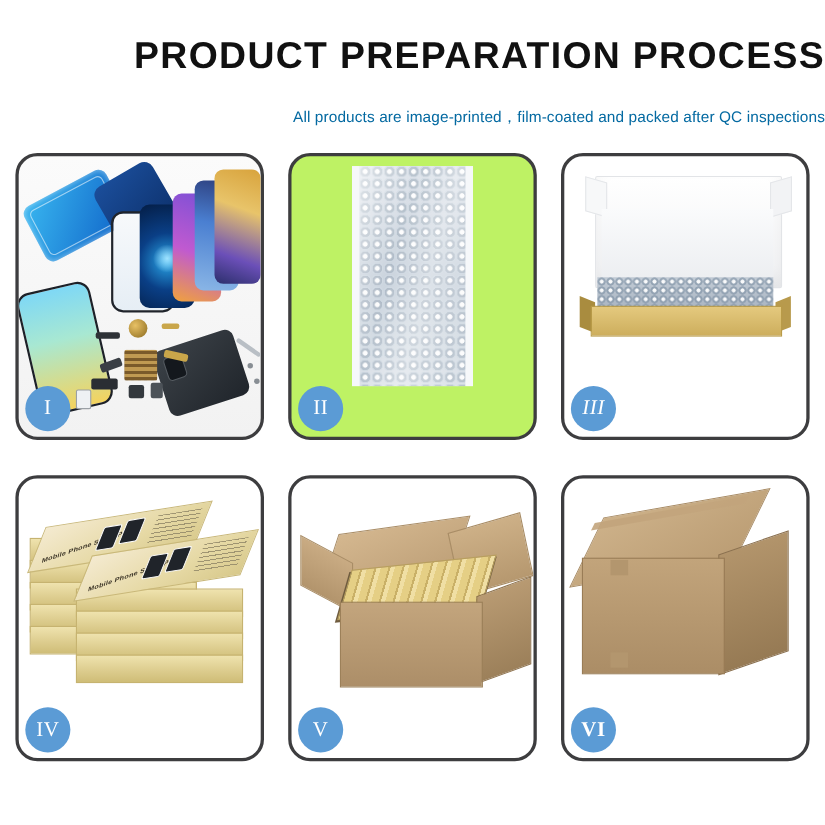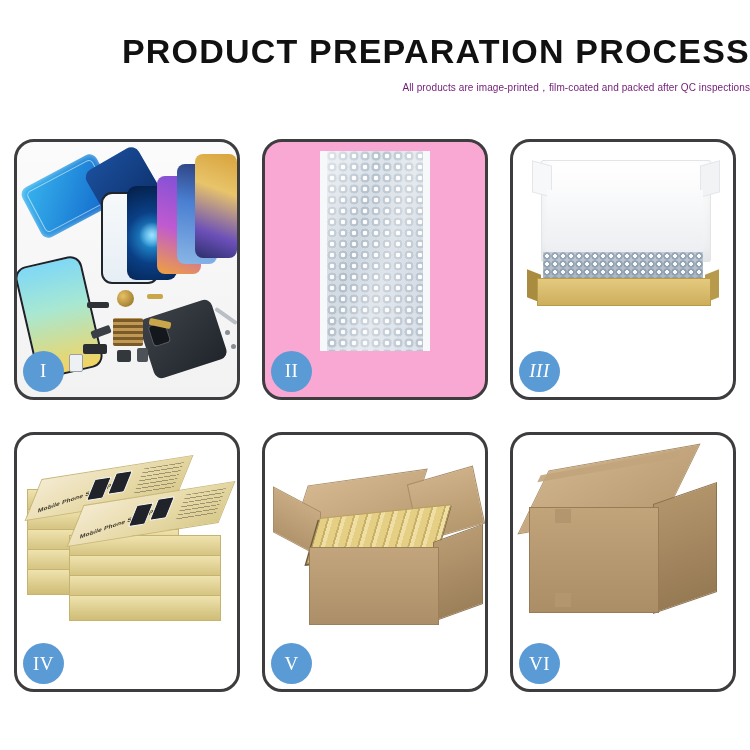--- a/index.html
+++ b/index.html
@@ -13,23 +13,23 @@
   .header{ text-align:right; padding-top:34px; }
   .title{
     font-size:34px;
     font-weight:700;
     letter-spacing:1.2px;
     color:#111111;
     line-height:1.05;
     white-space:nowrap;
   }
   .subtitle{
-    font-size:10px;
-    color:#701a75;
-    margin-top:11px;
+    font-size:14px;
+    color:#0369a1;
+    margin-top:28px;
     letter-spacing:.1px;
     white-space:nowrap;
   }
 
   .grid{
     position:absolute;
     left:14px; top:139px;
     width:722px; height:553px;
     display:grid;
     grid-template-columns:repeat(3,1fr);
@@ -109,21 +109,21 @@
   .pt6{left:66px;top:202px;width:24px;height:10px;background:#2a2e33;}
   .pt7{left:100px;top:208px;width:14px;height:12px;background:#33383d;}
   .pt8{left:120px;top:206px;width:11px;height:14px;background:#4c5258;}
   .pt9{left:132px;top:178px;width:22px;height:7px;background:#c9a64a;transform:rotate(12deg);}
   .pt10{left:52px;top:212px;width:12px;height:16px;background:#eef1f4;border:1px solid #9aa0a6;}
   .pt11{left:208px;top:188px;width:5px;height:5px;border-radius:50%;background:#888e94;}
   .pt12{left:214px;top:202px;width:5px;height:5px;border-radius:50%;background:#888e94;}
   .pt13{left:196px;top:172px;width:26px;height:4px;background:#b9bfc5;transform:rotate(35deg);}
 
   
-  .p2{ background:#f9a8d4; }
+  .p2{ background:#bef264; }
   .bw{
     position:absolute; left:50%; top:9px;
     transform:translateX(-50%);
     width:110px; height:200px;
     background:#eef1f4;
     border-left:7px solid #f6f8fa;
     border-right:7px solid #f6f8fa;
     box-sizing:border-box;
   }
   .bw-inner{
@@ -223,21 +223,21 @@
   .c5-goods{position:absolute;left:48px;top:76px;width:130px;height:44px;
     transform:skew(-16deg,-6deg);
     background:repeating-linear-gradient(90deg,#e5cf85 0 7px,#c9b067 7px 9px,#f0dfa4 9px 13px);
     border:1px solid #b89f5e;}
   .c5-front{position:absolute;left:44px;top:112px;width:128px;height:76px;
     background:linear-gradient(180deg,#c3a57d,#ac8e68);border:1px solid #9c8059;}
   .c5-side{position:absolute;left:168px;top:98px;width:48px;height:78px;
     background:linear-gradient(180deg,#b89a72,#9c805a);transform:skewY(-20deg);border:1px solid #8f7450;}
 
   
-  .p6{ background:#ffffff; }
+  .p6{ background:#ffffff;font-weight:bold; }
   .c6-top{position:absolute;left:20px;top:22px;width:150px;height:62px;
     background:linear-gradient(150deg,#cdb189,#bb9d74);transform:skew(-26deg,-10deg);border:1px solid #a78a63;}
   .c6-seam{position:absolute;left:26px;top:28px;width:140px;height:7px;
     background:#c2a47c;transform:skew(-26deg,-10deg);opacity:.9;}
   .c6-front{position:absolute;left:16px;top:72px;width:128px;height:104px;
     background:linear-gradient(180deg,#c2a47b,#ab8d66);border:1px solid #997c56;}
   .c6-side{position:absolute;left:140px;top:58px;width:62px;height:108px;
     background:linear-gradient(180deg,#b2946b,#967a54);transform:skewY(-19deg);border:1px solid #8b7150;}
   .c6-tab1{position:absolute;left:42px;top:74px;width:16px;height:14px;background:#b3966e;}
   .c6-tab2{position:absolute;left:42px;top:158px;width:16px;height:14px;background:#b3966e;}

